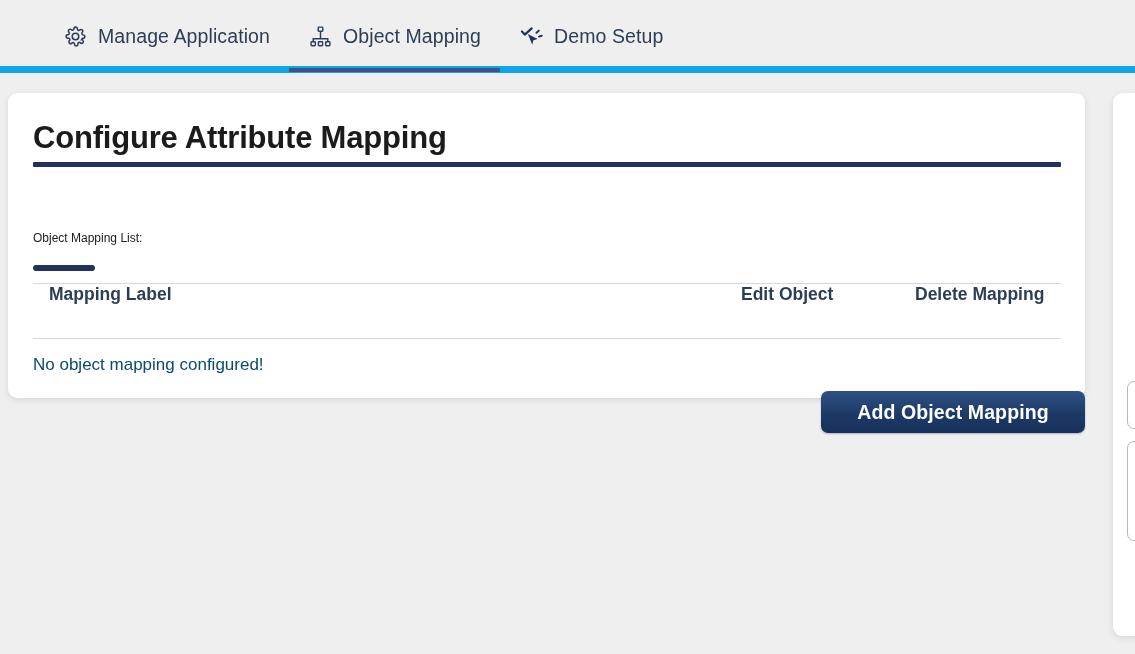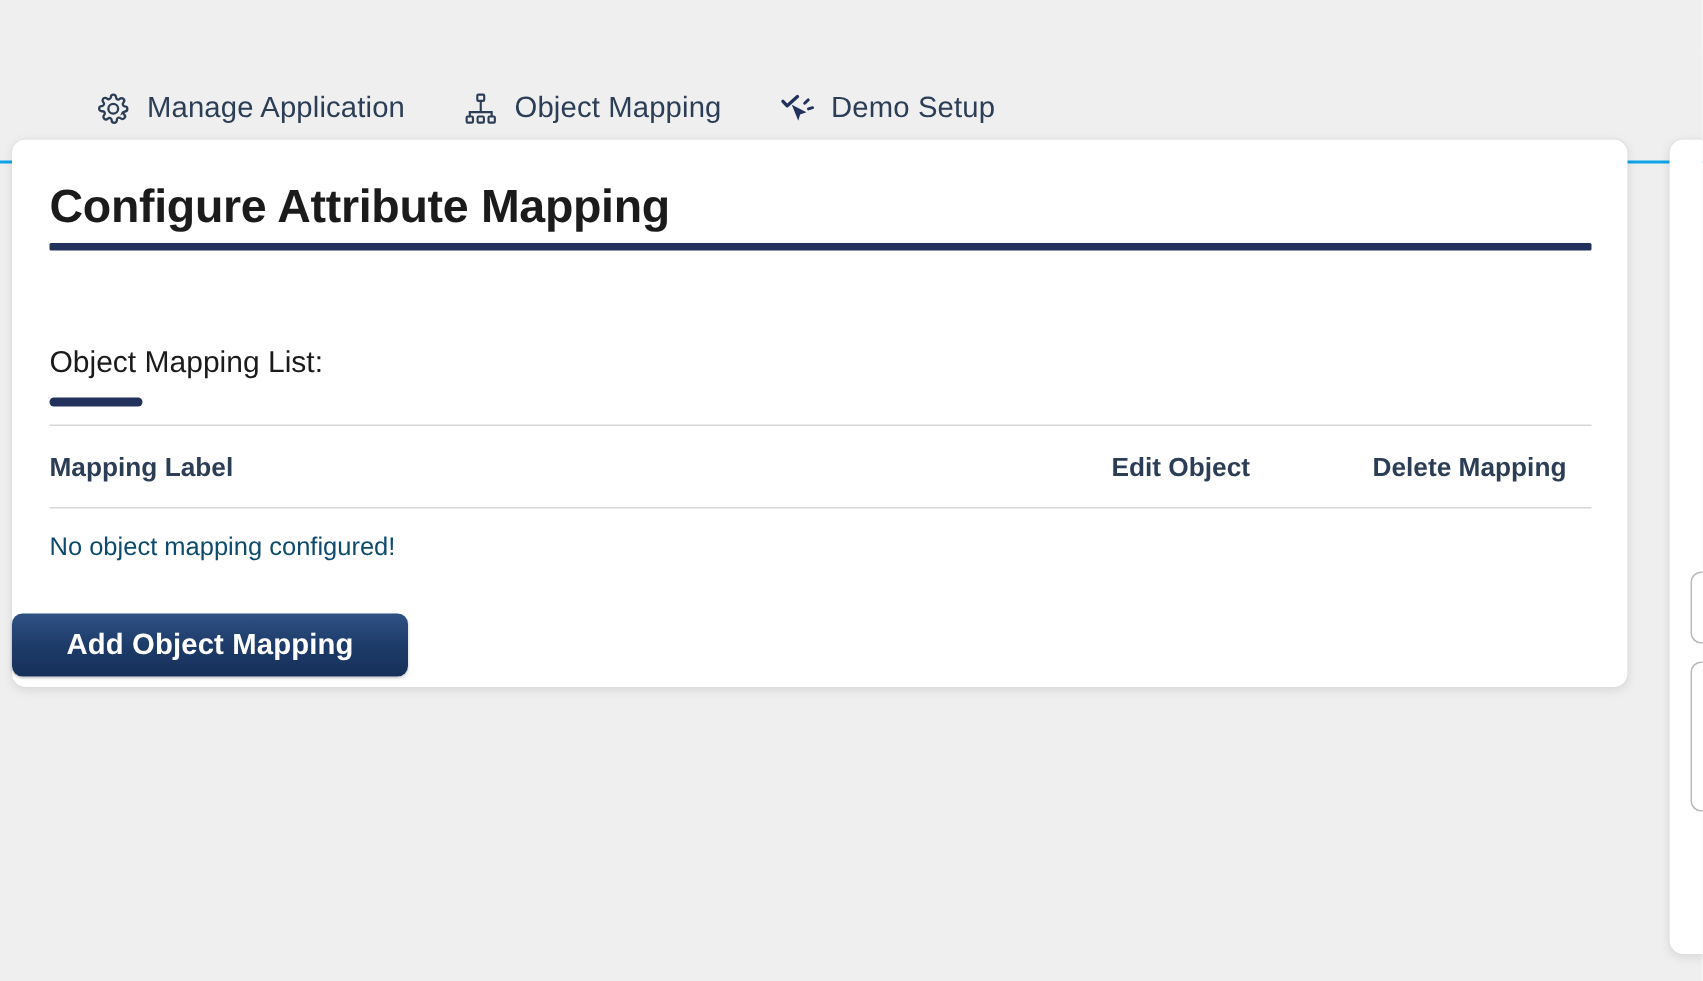--- a/index.html
+++ b/index.html
@@ -17,25 +17,24 @@
   }
 
   
   .tabbar {
     position: absolute;
     left: 0;
     top: 0;
     width: 1135px;
     height: 73px;
     background: #efefef;
-    border-bottom: 2px solid #0ea5e9;
+    border-bottom: 7px solid #0ea5e9;
     display: flex;
     align-items: flex-start;
     padding-left: 44px;
-    margin-top: 36px;
   }
   .tab {
     display: flex;
     align-items: center;
     gap: 11px;
     height: 72px;
     padding: 0 19px;
     position: relative;
     cursor: pointer;
     white-space: nowrap;
@@ -71,21 +70,21 @@
   .card {
     position: absolute;
     background: #ffffff;
     border-radius: 9px;
     box-shadow: 0 2px 7px rgba(0,0,0,0.10), 0 0 1px rgba(0,0,0,0.06);
   }
   #main-card {
     left: 8px;
     top: 93px;
     width: 1077px;
-    height: 365px;
+    height: 305px;
     padding: 0;
   }
   #side-card {
     left: 1113px;
     top: 93px;
     width: 200px;
     height: 543px;
   }
 
   .page-title {
@@ -105,21 +104,21 @@
     width: 1028px;
     height: 5px;
     background: #22325c;
     border-radius: 1px;
   }
 
   .section-label {
     position: absolute;
     left: 25px;
     top: 138px;
-    font-size: 20px;
+    font-size: 12px;
     color: #1b1b1b;
     font-weight: 400;
   }
   .section-underline {
     position: absolute;
     left: 25px;
     top: 172px;
     width: 62px;
     height: 6px;
     background: #22325c;
@@ -132,23 +131,23 @@
     top: 190px;
     width: 1028px;
   }
   .table-divider {
     height: 1px;
     background: #d8d8d8;
     width: 100%;
   }
   .thead {
     display: flex;
-    align-items: center;
     height: 54px;
     padding: 0 0 0 0;
+    margin-left: 16px;
   }
   .th {
     font-size: 17.5px;
     font-weight: 700;
     color: #2c3e56;
   }
   .th-label { flex: 1 1 auto; }
   .th-edit {
     width: 175px;
     text-align: left;
@@ -162,23 +161,23 @@
   .empty-row {
     font-size: 17px;
     color: #0c4a6e;
     padding-top: 16px;
   }
 
   .btn-wrap {
     position: absolute;
     left: 0;
     right: 0;
-    top: 316px;
-    display: flex;
-    justify-content: flex-start;
+    top: 298px;
+    display: flex;
+    justify-content: flex-end;
   }
   .btn-primary {
     border: none;
     outline: none;
     cursor: pointer;
     font-family: "Liberation Sans", sans-serif;
     font-size: 19.5px;
     font-weight: 700;
     color: #ffffff;
     padding: 0 28px;

